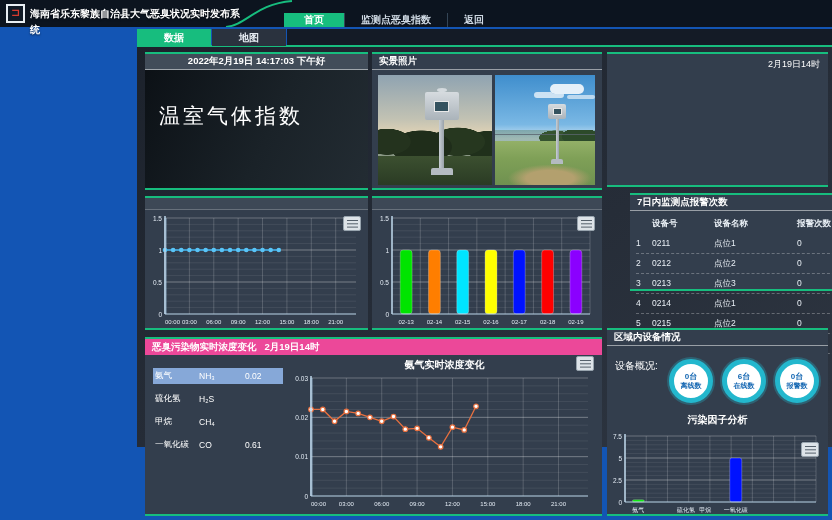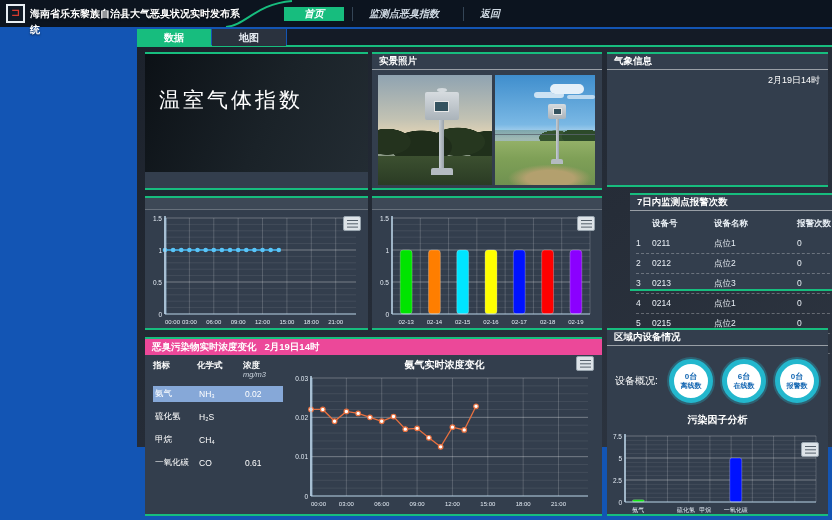--- a/index.html
+++ b/index.html
@@ -9,23 +9,23 @@
     font-family:"Liberation Sans","DejaVu Sans",sans-serif;color:#fff;
   }
   
   .topbar{position:absolute;left:0;top:0;width:832px;height:27px;background:#0c141f;z-index:5;}
   .logo{position:absolute;left:6px;top:4px;width:19px;height:19px;border:2px solid #e8eef3;background:#101a26;
         box-sizing:border-box;display:flex;align-items:center;justify-content:center;z-index:7;}
   .logo-glyph{color:#d63a2e;font-weight:bold;font-size:11px;line-height:1;transform:translateY(-1px);}
   .app-title{position:absolute;left:30px;top:6px;width:214px;font-size:10px;font-weight:bold;line-height:16px;
         color:#fff;z-index:7;word-break:break-all;text-shadow:0 1px 2px rgba(0,0,0,.6);}
   .nav-curve{position:absolute;left:224px;top:0;width:70px;height:27px;z-index:6;}
-  .nav{position:absolute;left:284px;top:0;height:27px;margin:0;padding:0;list-style:none;display:flex;align-items:center;z-index:7;font-style:italic;}
+  .nav{position:absolute;left:284px;top:0;height:27px;margin:0;padding:0;list-style:none;display:flex;align-items:flex-end;z-index:7;}
   .nav-item{display:flex;align-items:center;padding:0 16px;font-size:10px;font-weight:bold;color:#cfd9e3;cursor:pointer;white-space:nowrap;}
-  .nav-item+.nav-item{border-left:1px solid rgba(130,160,190,.35);margin-left:8px;}
+  .nav-item+.nav-item{border-left:1px solid rgba(130,160,190,.35);}
   .nav-item.active{background:var(--accent,#17bd7e);color:#fff;padding:0 20px;border-left:none;}
   
   .sub-strip{position:absolute;left:287px;top:29px;width:545px;height:17px;background:#141b26;z-index:4;}
   .tabs{position:absolute;left:137px;top:29px;height:17px;display:flex;z-index:6;}
   .tab{width:74px;text-align:center;line-height:17px;font-size:10px;font-weight:bold;background:#2a323e;color:#e6ecf2;cursor:pointer;}
   .tab+.tab{margin-left:1px;}
   .tab.active{background:var(--accent,#17bd7e);color:#fff;}
   .green-rule{position:absolute;left:137px;top:45px;width:695px;height:2px;background:var(--accent,#17bd7e);z-index:5;}
   
   .wrapper{position:absolute;left:137px;top:47px;width:695px;height:400px;z-index:1;
@@ -98,21 +98,21 @@
   .p7-body{display:flex;height:calc(100% - 20px);}
   .odor-table{width:142px;padding:6px 4px 0 8px;box-sizing:border-box;font-size:8.5px;}
   .ot-head{display:grid;grid-template-columns:44px 46px 1fr;font-weight:bold;line-height:1.15;}
   .ot-unit{display:block;font-weight:normal;font-size:7.5px;color:#ccd5df;}
   .ot-row{display:grid;grid-template-columns:44px 46px 1fr;height:16px;align-items:center;margin-top:7px;padding-left:2px;}
   .ot-row.hl{background:#86a8d8;}
   .chart-area{flex:1;position:relative;padding-top:1px;}
   .chart-title{text-align:center;font-size:10px;font-weight:bold;height:17px;line-height:17px;}
   
   .p8{left:607px;top:328px;width:221px;height:188px;}
-  .stats{display:flex;align-items:center;padding:13px 4px 9px 8px;}
+  .stats{display:flex;align-items:flex-start;padding:13px 4px 9px 8px;}
   .stats-label{font-size:10px;width:54px;}
   .circles{display:flex;gap:9px;}
   .stat-circle{width:34px;height:34px;border-radius:50%;background:#fff;border:5px solid var(--circle-ring,#23b7cd);
     box-shadow:0 0 0 2px rgba(35,183,205,.3);display:flex;flex-direction:column;align-items:center;justify-content:center;
     color:#1668b3;font-size:7px;font-weight:bold;text-align:center;line-height:1.2;}
   .stat-circle b{font-size:8px;}
   .factor-title{text-align:center;font-size:10px;font-weight:bold;margin:1px 0 1px;}
   
   .hamburger{position:absolute;width:16px;height:13px;background:#dde3e8;border:1px solid #98a4ae;border-radius:2px;cursor:pointer;}
   .hamburger::before{content:"";position:absolute;left:2.5px;right:2.5px;top:2.5px;height:1.8px;background:#55606b;
@@ -145,20 +145,23 @@
   <div class="tabs">
 
   <div class="tab active">数据</div>
       <div class="tab">地图</div>
     </div>
   <div class="green-rule"></div>
 
   <div class="wrapper"></div>
 
   <div class="panel p1">
+    <div class="phead">
+      <span>2022年2月19日  14:17:03 下午好</span>
+    </div>
     <div class="p1-body">
       <div class="headline">温室气体指数</div>
     </div>
   </div>
 
   <div class="panel p2">
     <div class="phead">实景照片</div>
     <div class="photo-row">
       <div class="photo one">
         <div class="p1-sky"></div>
@@ -184,21 +187,20 @@
               <div class="eq-scr"></div>
             </div>
             <div class="eq-pole"></div>
             <div class="eq-base"></div>
         </div>
       </div>
     </div>
   </div>
 
   <div class="panel p3">
-    <div class="phead">气象信息</div>
     <div class="weather-body">
       <span>2月19日14时</span>
     </div>
   </div>
 
   <div class="panel p4">
     <div class="mini-head"></div>
     <div class="chart-wrap">
       <svg width="215" height="114">
           <line x1="18" x2="209" y1="94.6" y2="94.6" stroke="rgba(255,255,255,.16)" stroke-width="0.5"></line>
@@ -367,28 +369,20 @@
     </div>
   </div>
 
   <div class="panel p7">
     <div class="phead">
       <span>恶臭污染物实时浓度变化</span>
       <span class="ptime">2月19日14时</span>
     </div>
     <div class="p7-body">
       <div class="odor-table">
-        <div class="ot-head">
-          <span>指标</span>
-          <span>化学式</span>
-          <span>
-            <span>浓度</span>
-            <em class="ot-unit">mg/m3</em>
-          </span>
-        </div>
         <div>
 
         <div class="ot-row hl">
               <span>氨气</span>
               <span>NH₃</span>
               <span>0.02</span>
             </div>
             <div class="ot-row">
               <span>硫化氢</span>
               <span>H₂S</span>

